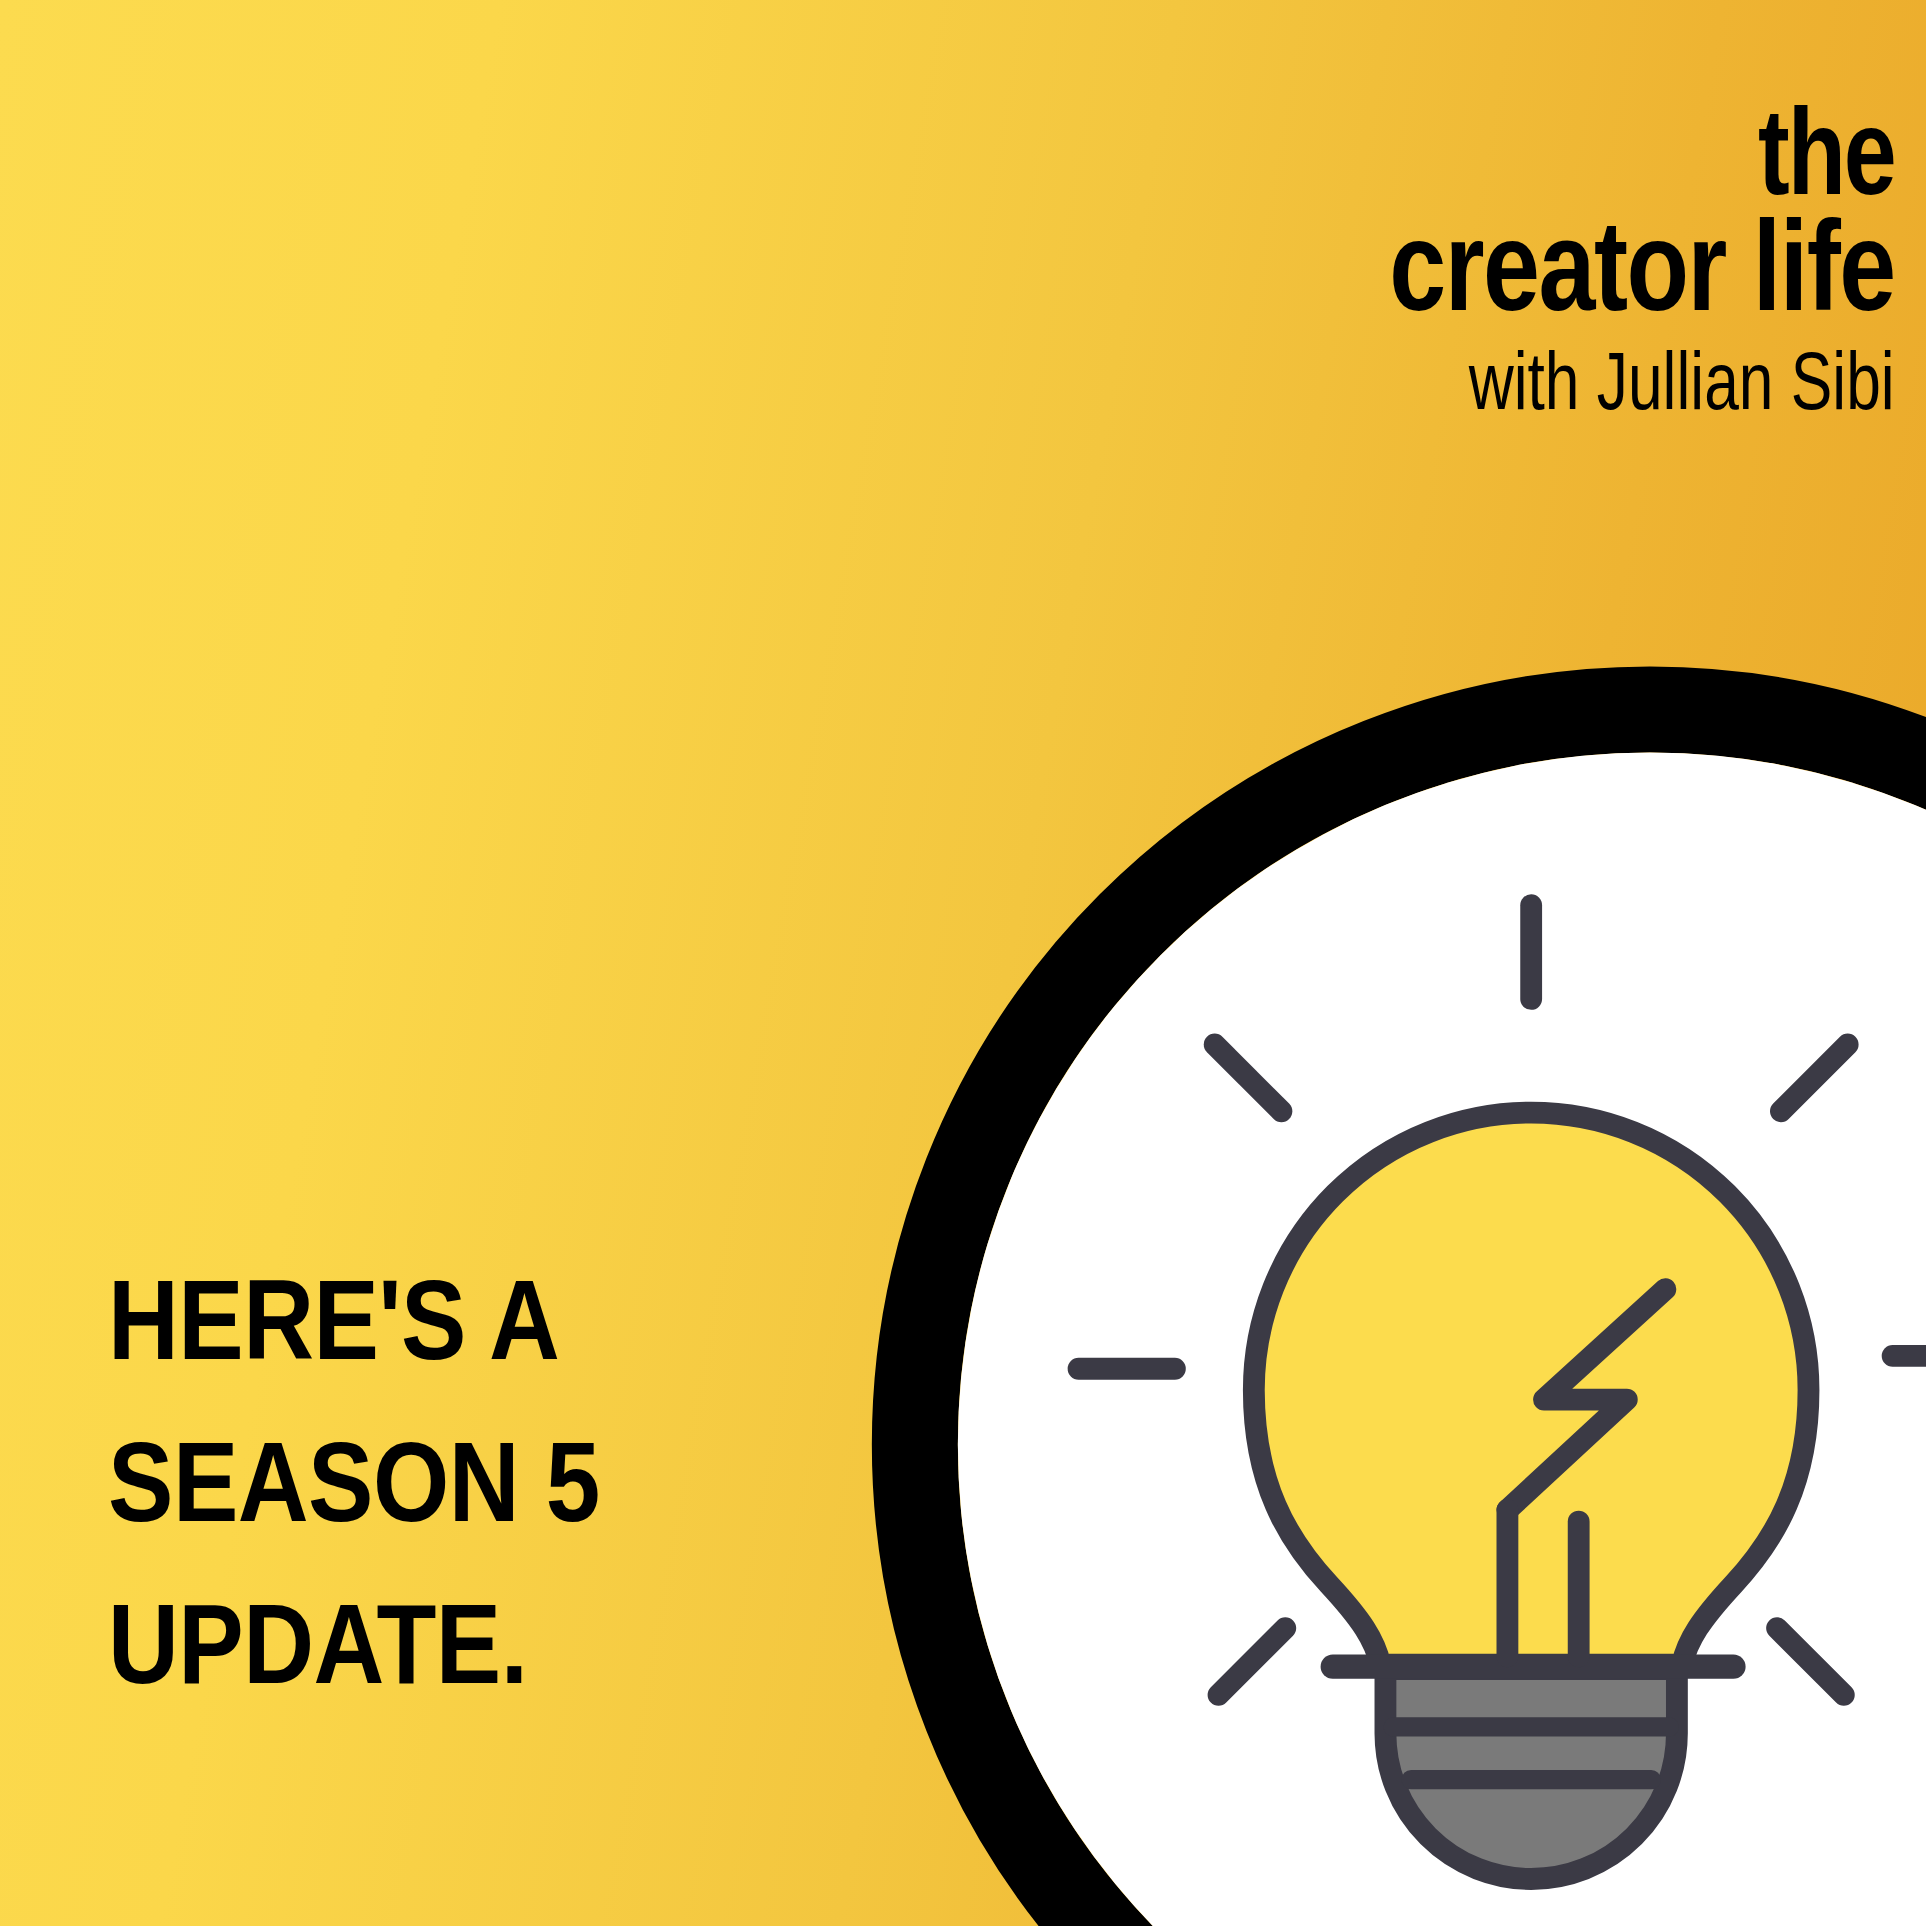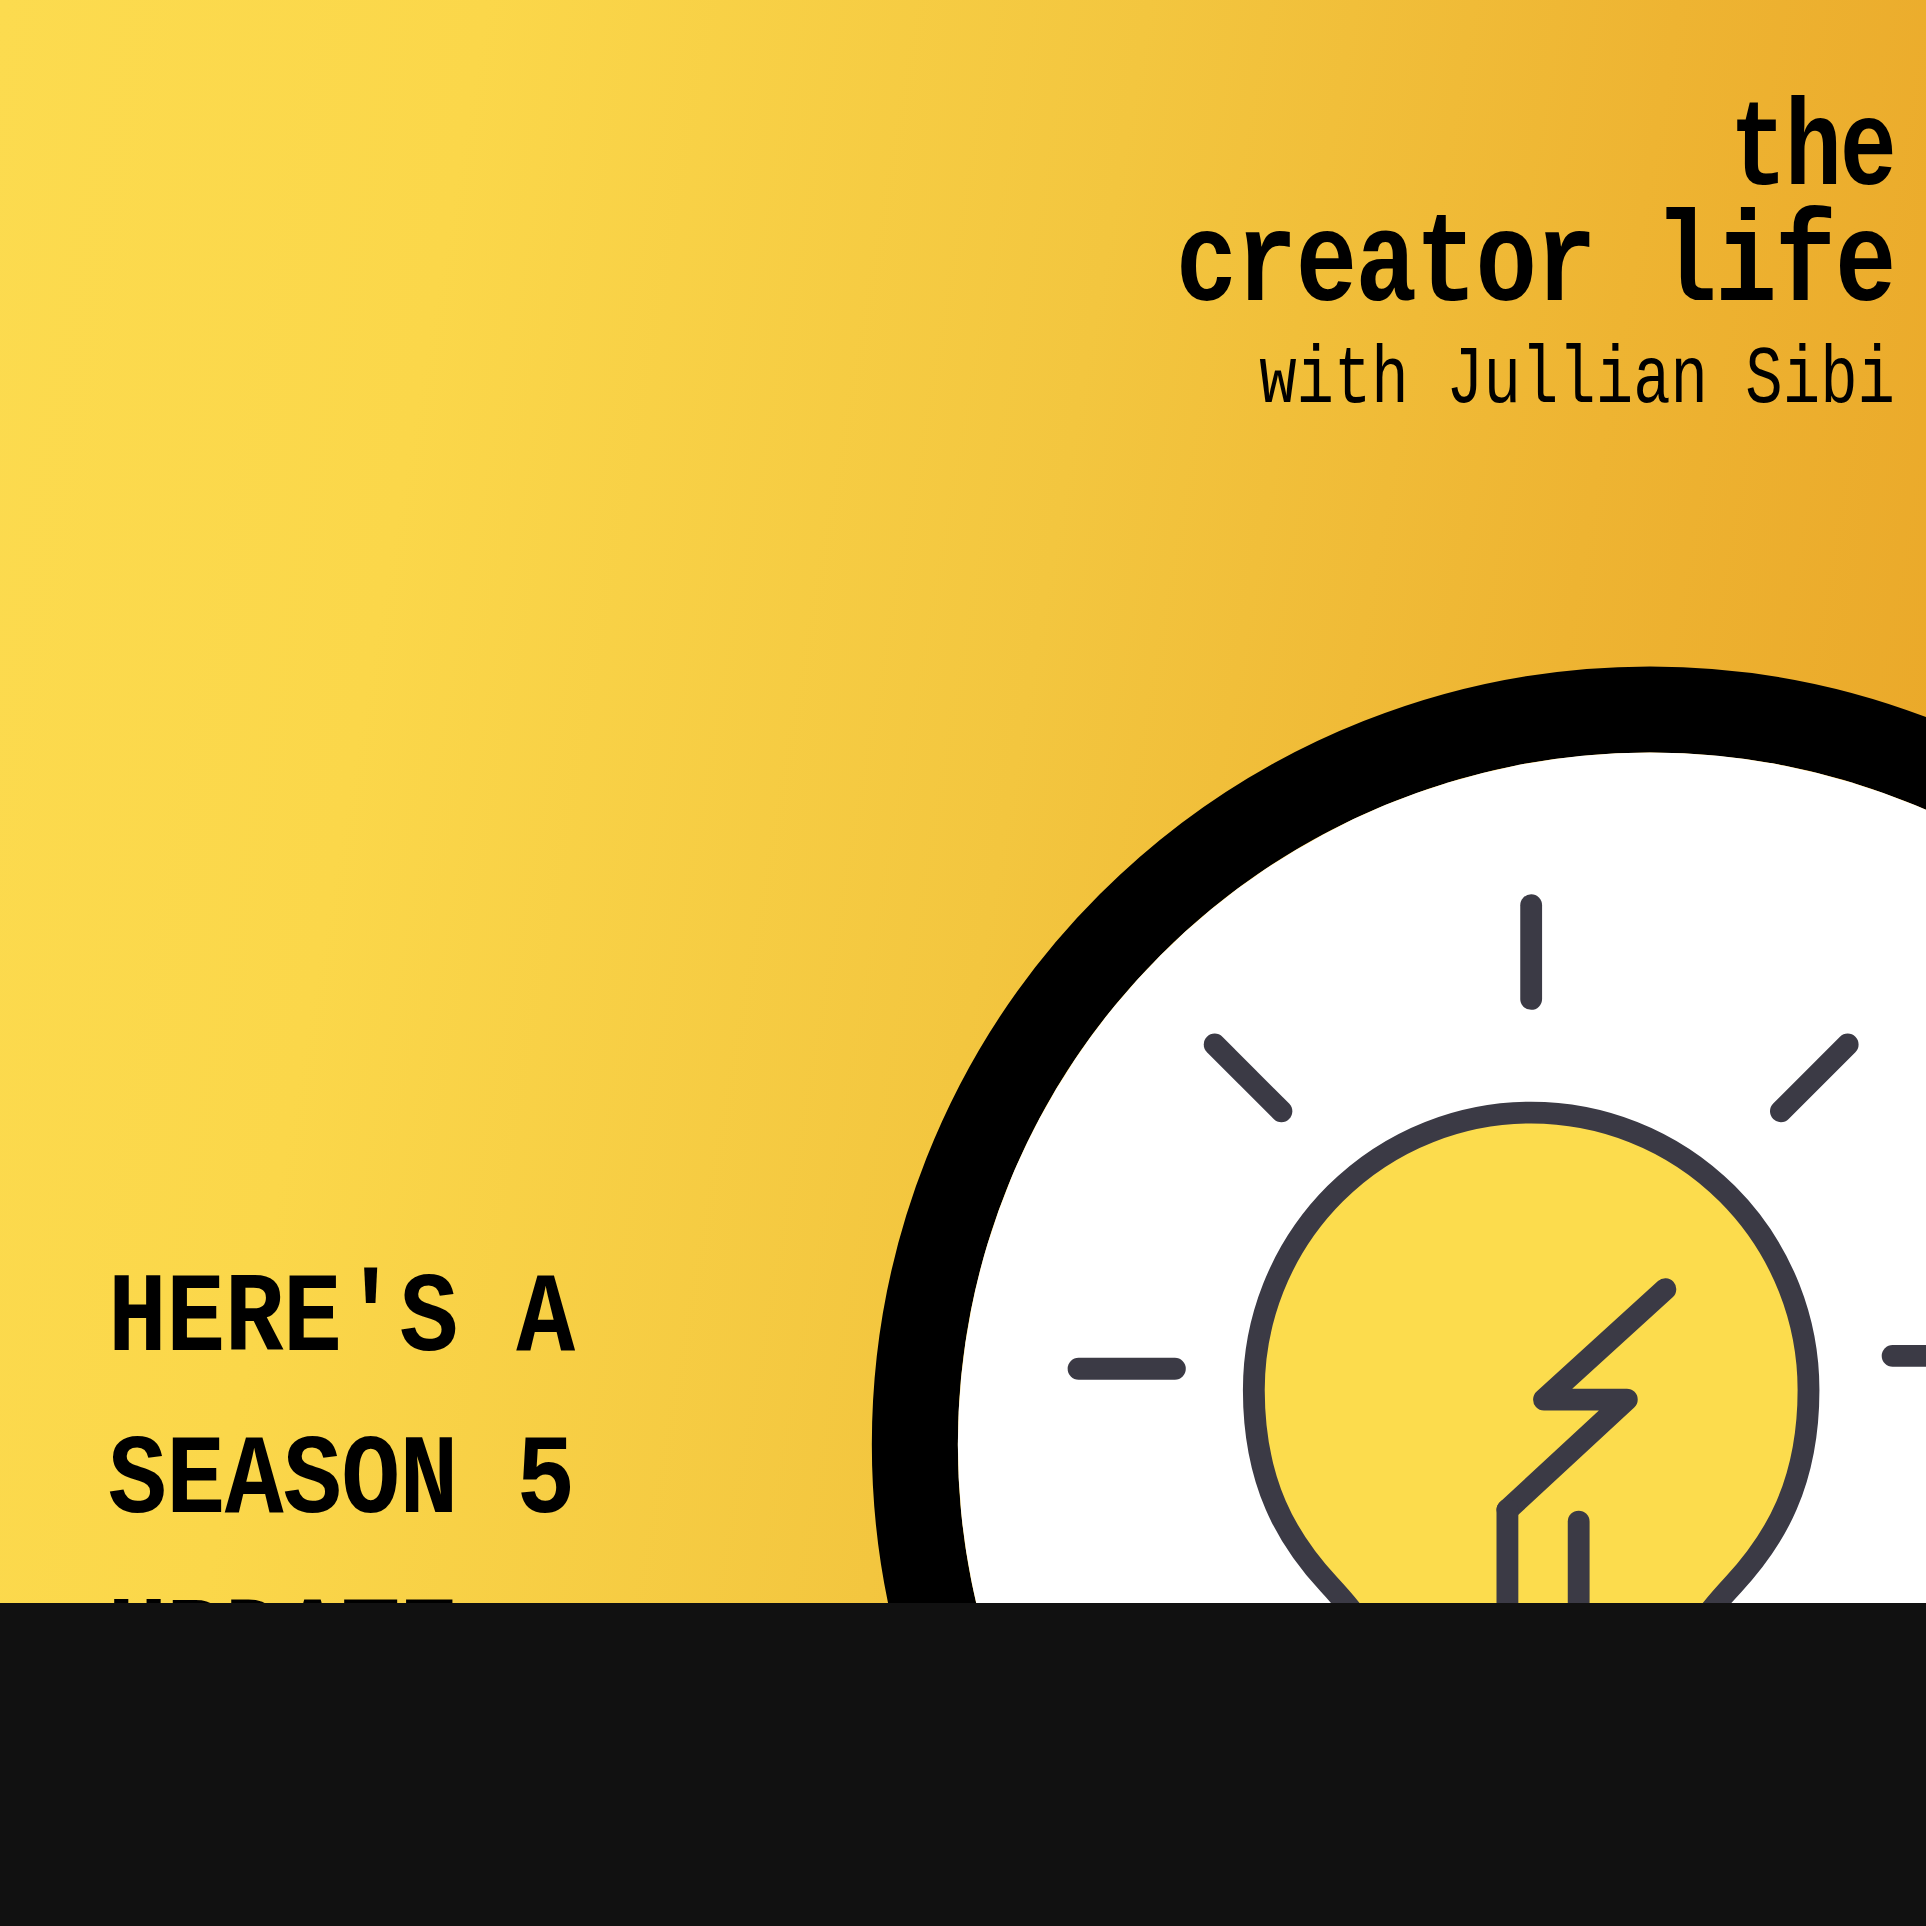--- a/index.html
+++ b/index.html
@@ -4,23 +4,23 @@
 <title>Podcast Cover Art</title>
 <style>
   html, body {
     margin: 0;
     padding: 0;
     background: #111;
   }
   #cover {
     position: relative;
     width: 1926px;
-    height: 1603px;
+    height: 1926px;
     overflow: hidden;
-    font-family: Liberation Mono, monospace;
+    font-family: Liberation Sans, sans-serif;
     background: linear-gradient(100deg, #FCDB4F 0%, #FBD74A 22%, #F3C63F 52%, #EEB432 76%, #E9A527 100%);
   }
 
   
   #brand {
     position: absolute;
     right: 31px;
     top: 96px;
     text-align: right;
     color: #000;

